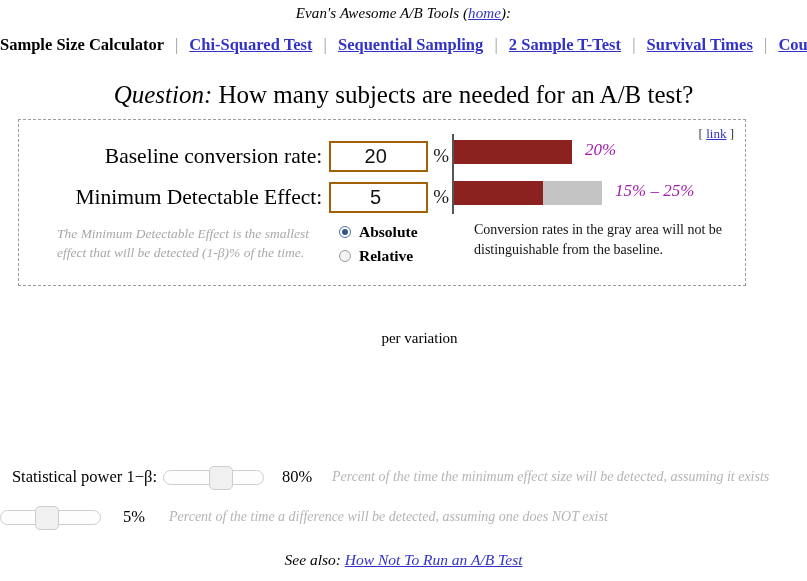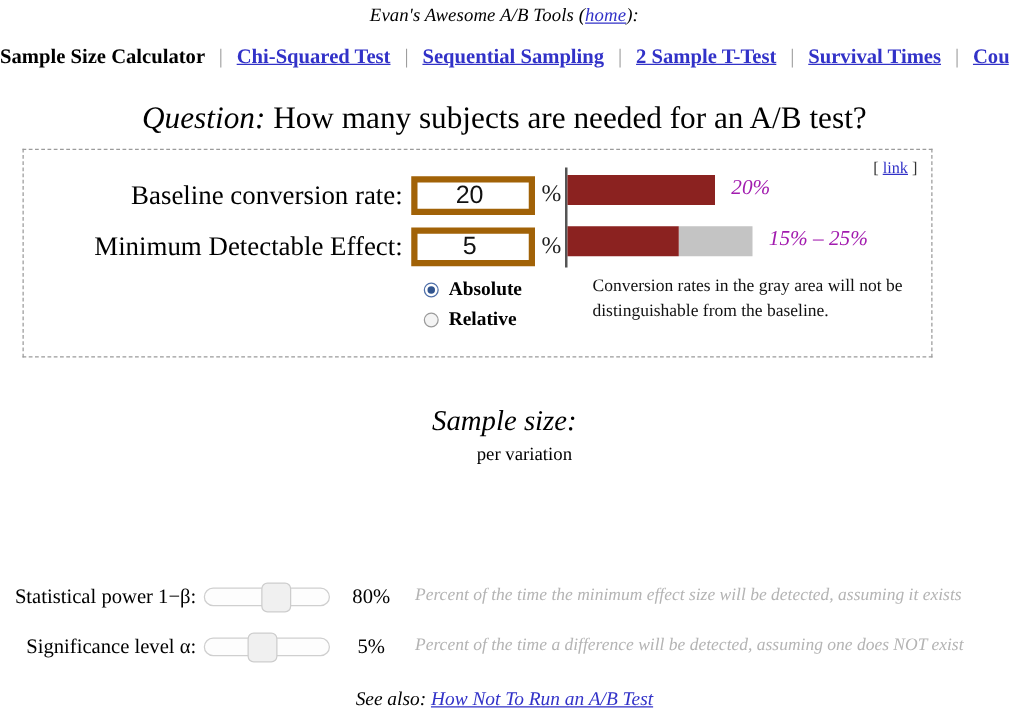--- a/index.html
+++ b/index.html
@@ -96,21 +96,21 @@
   .field-row.row2 { top: 61px; }
 
   .field-label {
     font-size: 21.5px;
     white-space: nowrap;
     padding-right: 7px;
   }
   .num-input {
     width: 99px;
     height: 31px;
-    border: 5px solid #a16207;
+    border: 2px solid #a16207;
     background: #fff;
     text-align: center;
     font-family: "Liberation Sans", sans-serif;
     font-size: 20px;
     color: #111;
     outline: none;
     padding: 0 6px 0 0;
   }
   .pct-sign {
     font-size: 19px;
@@ -376,52 +376,51 @@
     </div>
     <div class="bar-caption c1">20%</div>
 
     <div class="bar-track t2">
       <div class="bar-gray" id="bar2-gray" style="left: 88.5px; width: 59px;"></div>
       <div class="bar-fill" id="bar2-fill" style="width: 88.5px;"></div>
     </div>
     <div class="bar-caption c2">15% – 25%</div>
   </div>
 
+  <div class="mde-note">The Minimum Detectable Effect is the smallest effect that will be detected (1-β)% of the time.</div>
 
   <div class="radio-group">
     <div class="radio-row">
       <span class="radio-dot checked"></span>
       <span class="radio-label">Absolute</span>
     </div>
     <div class="radio-row">
       <span class="radio-dot"></span>
       <span class="radio-label">Relative</span>
     </div>
   </div>
 
   <div class="gray-note">Conversion rates in the gray area will not be distinguishable from the baseline.</div>
 </div>
 
 <div class="result">
-  <div class="result-title">Sample size:</div>
   <div class="result-sub">per variation</div>
 </div>
 
 <div class="slider-row s1">
   <span class="slider-label">Statistical power 1−β:</span>
   <span class="slider-shell">
     <span class="slider-track"></span>
     <span class="slider-thumb" id="thumb1" style="left: 46.2px;"></span>
   </span>
   <span class="slider-value">80%</span>
   <span class="slider-desc">Percent of the time the minimum effect size will be detected, assuming it exists</span>
 </div>
 
 <div class="slider-row s2">
-  <span class="slider-label">Significance level α:</span>
   <span class="slider-shell">
     <span class="slider-track"></span>
     <span class="slider-thumb" id="thumb2" style="left: 35.42px;"></span>
   </span>
   <span class="slider-value">5%</span>
   <span class="slider-desc">Percent of the time a difference will be detected, assuming one does NOT exist</span>
 </div>
 
 <div class="footer">
   <span>See also:</span>

